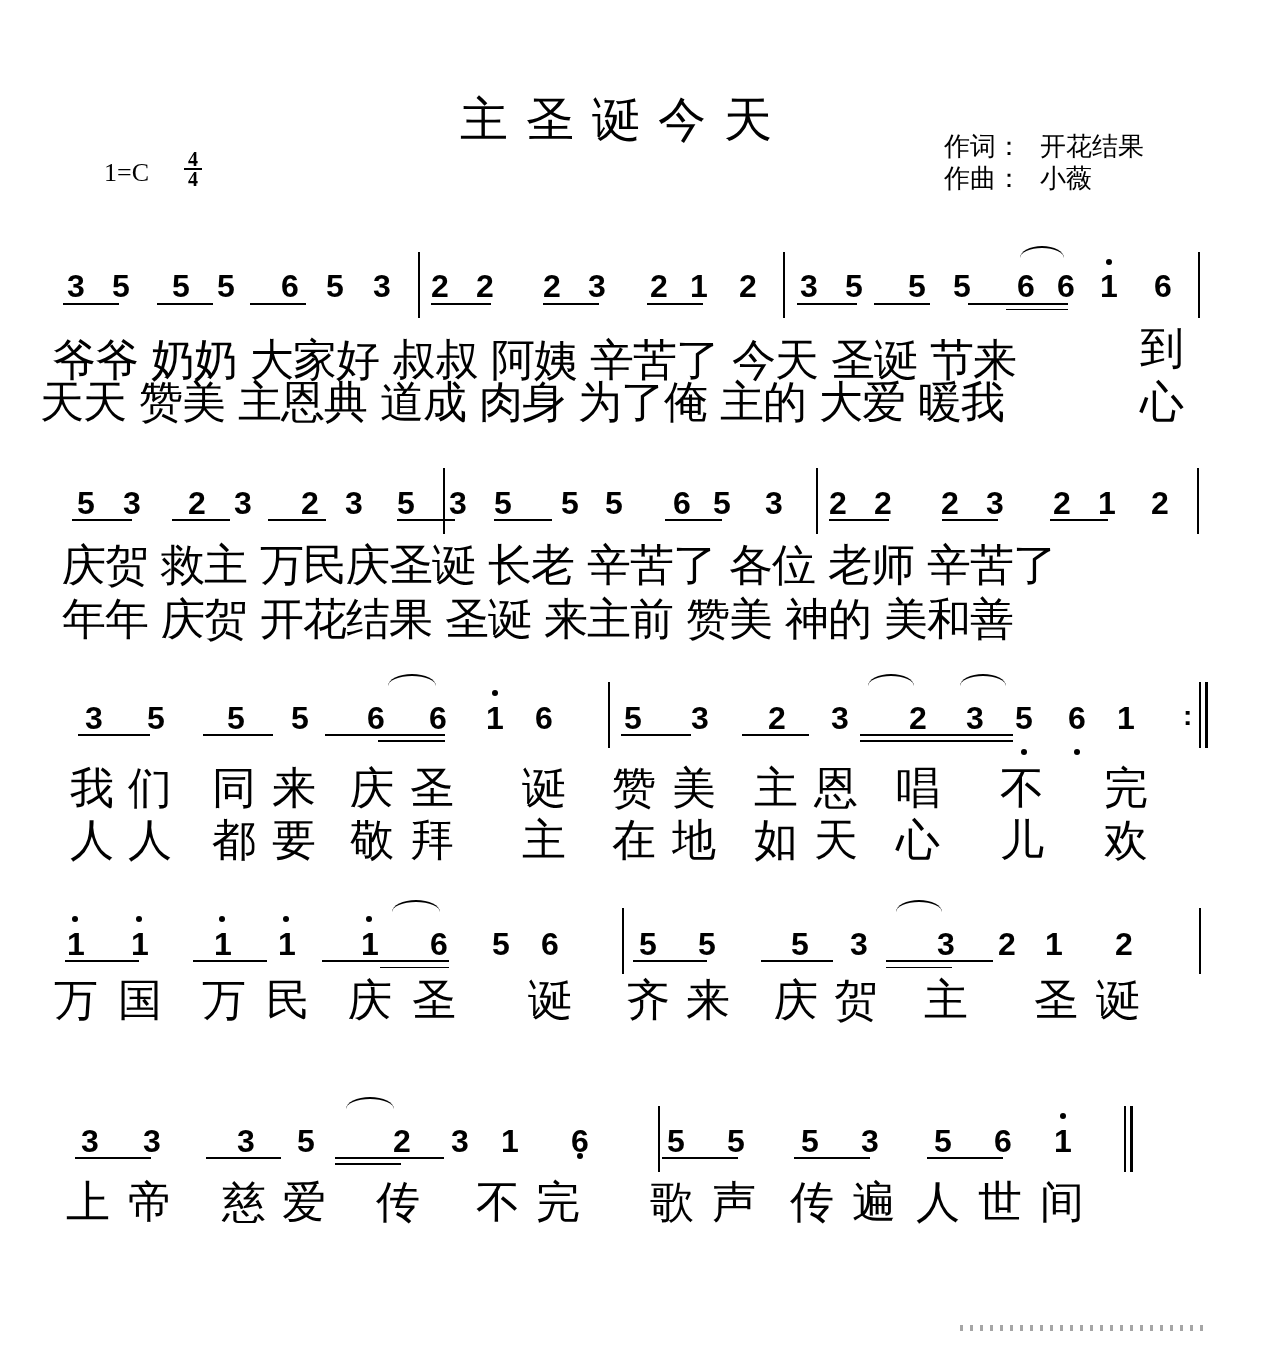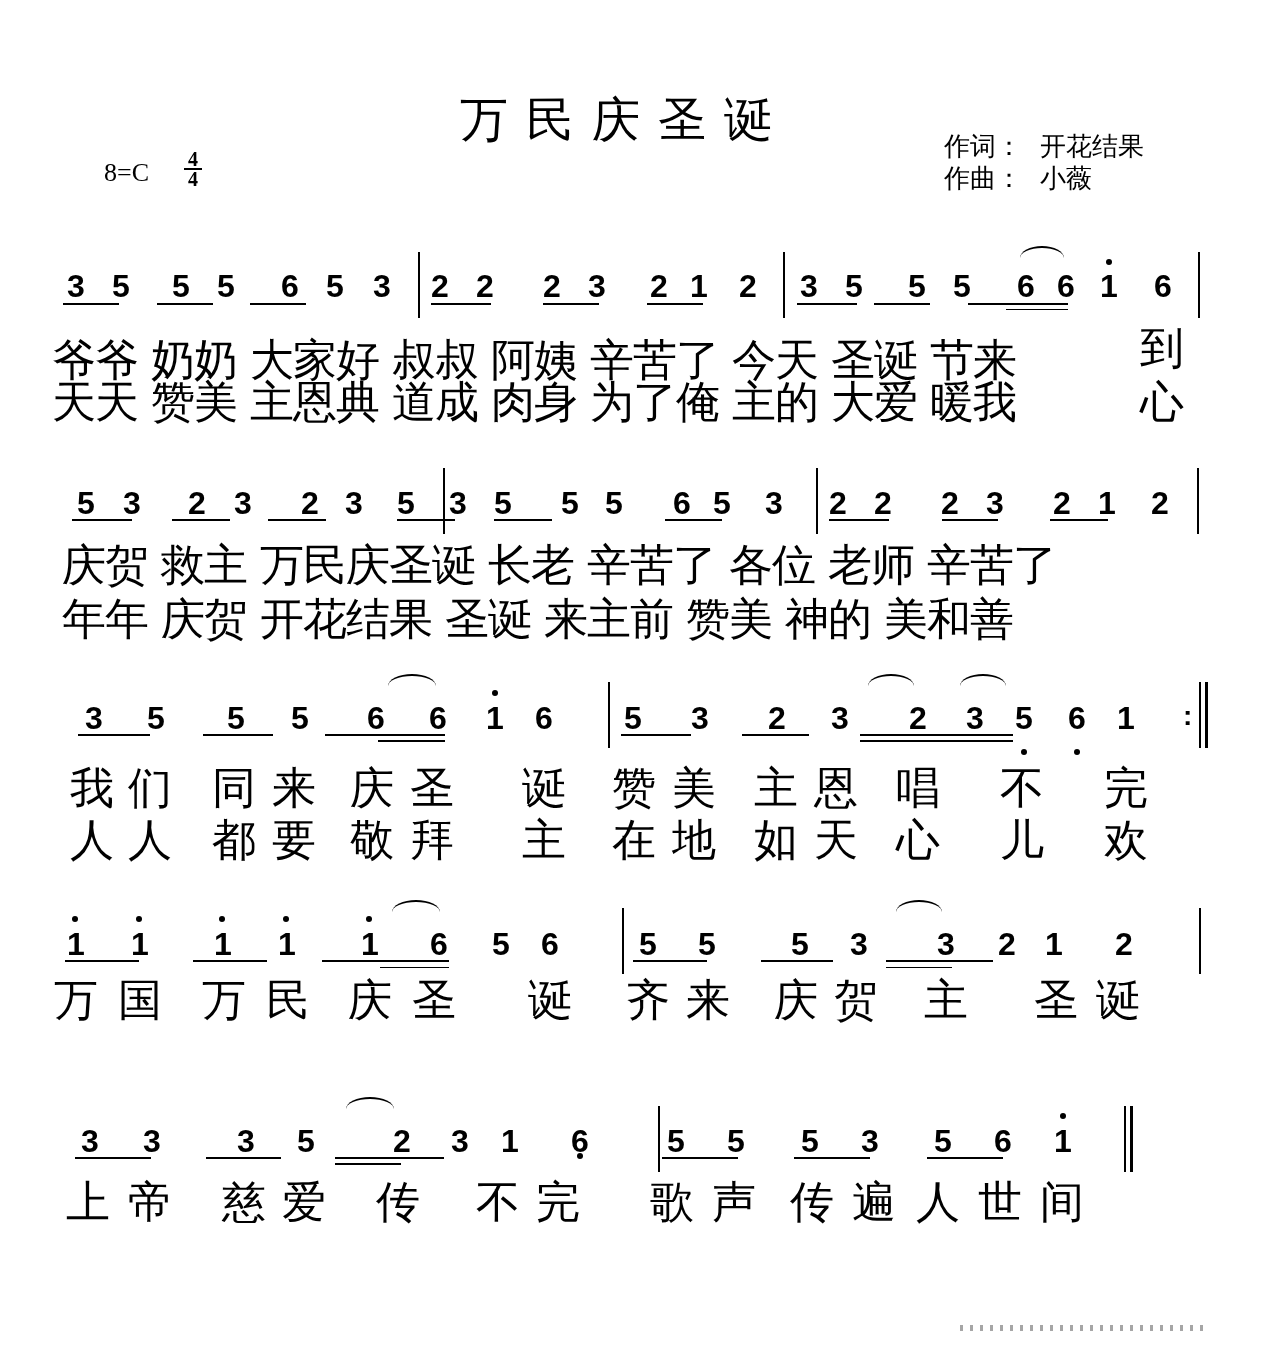--- a/index.html
+++ b/index.html
@@ -17,22 +17,22 @@
   .bar { position:absolute; width:2px; background:#000; }
   .bar.thick { width:5px; }
   .lyric { position:absolute; font-family:"DejaVu Sans", sans-serif; font-size:44px; line-height:48px; white-space:nowrap; }
   .slur { position:absolute; border-top:2px solid #000; border-radius:50% 50% 0 0 / 100% 100% 0 0; height:10px; }
   .colon { position:absolute; font-family:"Liberation Sans", sans-serif; font-weight:bold; font-size:28px; }
   .footer-mark { position:absolute; left:960px; top:1325px; width:250px; height:6px; opacity:0.35; background:repeating-linear-gradient(90deg,#000 0 3px,transparent 3px 10px); }
 </style>
 </head>
 <body>
 
-<div class="title">万民庆圣诞</div>
-<div class="key">8=C</div>
+<div class="title">主圣诞今天</div>
+<div class="key">1=C</div>
 <div class="meter">
   <div class="top">4</div>
   <div>4</div>
 </div>
 <div class="credits">
   <div class="row"><span class="lab">作词：</span><span>开花结果</span></div>
   <div class="row"><span class="lab">作曲：</span><span>小薇</span></div>
 </div>
 
 <div>
@@ -71,21 +71,21 @@
   <span class="note" style="left:1149px;top:270px">6</span>
   <div class="uline" style="left:797px;top:303px;width:60px"></div>
   <div class="uline" style="left:874px;top:303px;width:56px"></div>
   <div class="uline" style="left:968px;top:303px;width:100px"></div>
   <div class="uline" style="left:1006px;top:309px;width:62px;height:1px"></div>
   <div class="slur" style="left:1020px;top:246px;width:44px"></div>
   <div class="bar" style="left:1198px;top:252px;height:66px"></div>
 
   <div class="lyric" style="left:52px;top:336px;letter-spacing:-1px">爷爷 奶奶 大家好 叔叔 阿姨 辛苦了 今天 圣诞 节来</div>
   <div class="lyric" style="left:1140px;top:324px">到</div>
-  <div class="lyric" style="left:52px;top:378px;letter-spacing:-1px">天天 赞美 主恩典 道成 肉身 为了俺 主的 大爱 暖我</div>
+  <div class="lyric" style="left:40px;top:378px;letter-spacing:-1px">天天 赞美 主恩典 道成 肉身 为了俺 主的 大爱 暖我</div>
   <div class="lyric" style="left:1140px;top:378px">心</div>
 </div>
 
 <div>
   <span class="note" style="left:72px;top:487px">5</span>
   <span class="note" style="left:118px;top:487px">3</span>
   <span class="note" style="left:183px;top:487px">2</span>
   <span class="note" style="left:229px;top:487px">3</span>
   <span class="note" style="left:296px;top:487px">2</span>
   <span class="note" style="left:340px;top:487px">3</span>

